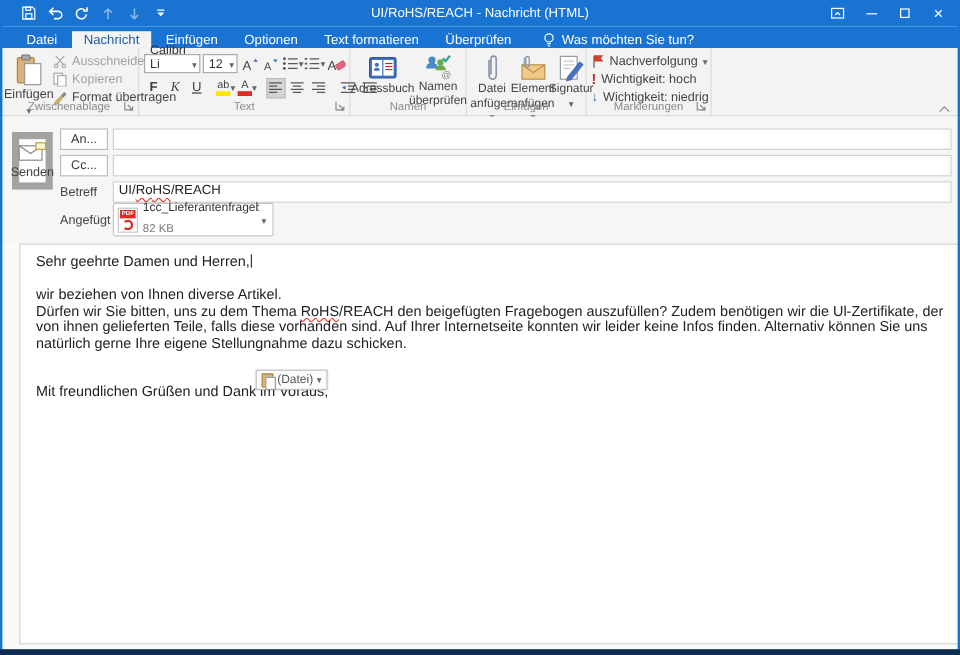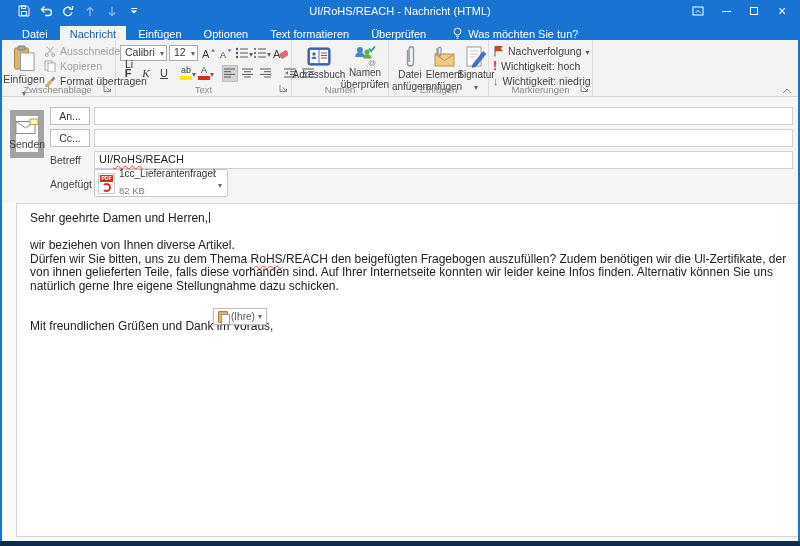--- a/index.html
+++ b/index.html
@@ -36,21 +36,21 @@
   .launcher { position:absolute; bottom:2px; right:2px; width:10px; height:10px; cursor:pointer; }
   .gcontent { display:flex; height:100%; }
 
   .bigbtn { display:flex; flex-direction:column; align-items:center; width:40px; font-size:10.5px; color:#444; cursor:pointer; padding-top:2px; }
   .bigbtn .lbl { margin-top:2px; text-align:center; line-height:1.1; }
   .caret::after { content:"▾"; font-size:8px; color:#666; }
   .smallbtn { display:flex; align-items:center; gap:4px; font-size:10.5px; color:#444; height:14px; margin:1px 0; cursor:pointer; white-space:nowrap; }
   .smallbtn.disabled { color:#a3a3a3; }
 
   .trow { display:flex; align-items:center; height:20px; gap:2px; }
-  .selectbox { display:flex; align-items:flex-start; justify-content:space-between; background:#fff; border:1px solid #ababab; height:16px; font-size:10.5px; color:#333; padding:0 2px 0 4px; cursor:pointer; }
+  .selectbox { display:flex; align-items:flex-end; justify-content:space-between; background:#fff; border:1px solid #ababab; height:16px; font-size:10.5px; color:#333; padding:0 2px 0 4px; cursor:pointer; }
   .tbtn { display:flex; align-items:center; justify-content:center; min-width:16px; height:17px; font-size:11px; color:#404040; cursor:pointer; padding:0 1px; }
   .tbtn.sel { background:#d5d5d5; border:1px solid #bdbdbd; }
   .fkulabel { font-size:11px; color:#404040; }
   .b-bold{font-weight:bold} .b-italic{font-style:italic; font-family:"Liberation Serif",serif;} .b-under{text-decoration:underline}
   .bar-icon { display:flex; flex-direction:column; align-items:center; line-height:1; cursor:pointer; }
   .bar-icon .txt { font-size:9px; color:#404040; }
   .bar-icon .bar { width:12px; height:3.5px; margin-top:1px; }
   .vsep { width:1px; height:16px; background:#dcdcdc; margin:0 2px; }
 
   .stackbtn { display:flex; flex-direction:column; align-items:center; justify-content:flex-start; width:46px; font-size:10px; color:#444; line-height:1.15; text-align:center; cursor:pointer; padding-top:2px; }
@@ -516,21 +516,21 @@
     <div class="bline"><span>Sehr geehrte Damen und Herren,</span><span class="tcaret"></span></div>
     <div class="bline"></div>
     <div class="bline">wir beziehen von Ihnen diverse Artikel.</div>
     <div class="bline"><span>Dürfen wir Sie bitten, uns zu dem Thema </span><span class="squiggle">RoHS</span><span>/REACH den beigefügten Fragebogen auszufüllen? Zudem benötigen wir die Ul-Zertifikate, der von ihnen gelieferten Teile, falls diese vorhanden sind. Auf Ihrer Internetseite konnten wir leider keine Infos finden. Alternativ können Sie uns natürlich gerne Ihre eigene Stellungnahme dazu schicken.</span></div>
     <div class="bline"></div>
     <div class="bline"></div>
     <div class="bline">Mit freundlichen Grüßen und Dank im Voraus,</div>
 
     <div class="paste-chip">
       <span class="mini-clip"></span>
-      <span>(Ihre)</span>
+      <span>(Datei)</span>
       <span class="caret"></span>
     </div>
   </div>
 
   <div class="edge-left"></div>
   <div class="edge-right"></div>
   <div class="edge-bottom"></div>
 </div>
 
 </body></html>

